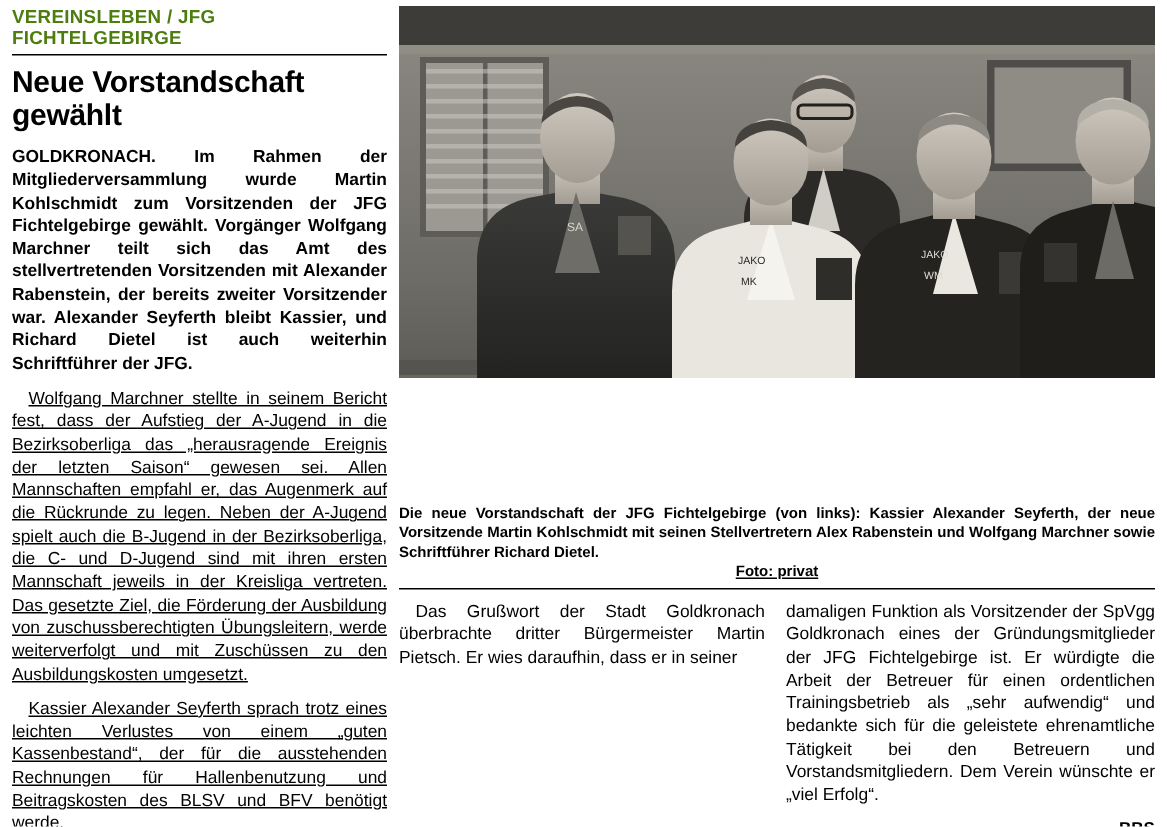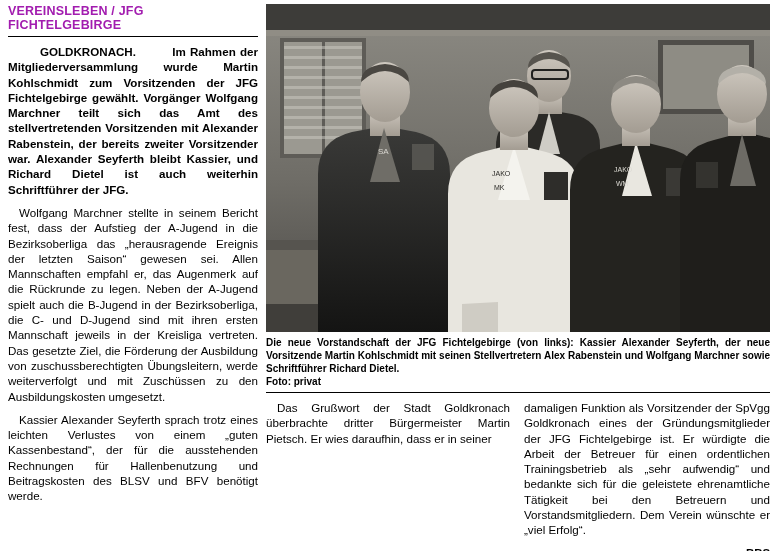--- a/index.html
+++ b/index.html
@@ -25,21 +25,21 @@
   .left-col {
     position: absolute;
     left: 8px;
     top: 4px;
     width: 250px;
   }
   .kicker {
     font-size: 12.5px;
     font-weight: bold;
     letter-spacing: 0.2px;
-    color: #a21caf;
+    color: #4d7c0f;
     padding-bottom: 3px;
   }
   .rule {
     border-bottom: 1.5px solid #000;
     margin: 1px 0 7px 0;
   }
   .headline {
     font-size: 20px;
     font-weight: bold;
     line-height: 1.1;
@@ -50,53 +50,54 @@
     font-size: 11.6px;
     line-height: 1.32;
     text-align: justify;
     hyphens: auto;
   }
   .body-text p {
     margin: 0 0 8px 0;
   }
   .body-text p.indent {
     text-indent: 11px;
+    text-decoration: underline;
   }
   .lead-bold {
     font-weight: bold;
-    margin-left: 32px;
   }
 
   
   .photo-wrap {
     position: absolute;
     left: 266px;
     top: 4px;
     width: 504px;
-    height: 328px;
+    height: 248px;
     overflow: hidden;
     background: #5b5b57;
   }
   .photo-svg { display: block; }
 
   
   .caption {
     position: absolute;
     left: 266px;
     top: 336px;
     width: 504px;
     font-size: 10px;
     font-weight: bold;
     line-height: 1.3;
     text-align: justify;
   }
   .caption .credit {
     display: block;
-    text-align: left;
-    font-weight: bold;
+    text-align: center;
+    font-weight: bold;
+    text-decoration: underline;
   }
   .caption-rule {
     position: absolute;
     left: 266px;
     top: 392px;
     width: 504px;
     border-bottom: 1.2px solid #000;
   }
 
   
@@ -134,20 +135,21 @@
   }
 </style>
 </head>
 <body>
 
 <div class="page">
 
   <div class="left-col">
     <div class="kicker">VEREINSLEBEN / JFG FICHTELGEBIRGE</div>
     <div class="rule"></div>
+    <div class="headline">Neue Vorstandschaft gewählt</div>
     <div class="body-text">
       <p><span class="lead-bold">GOLDKRONACH.</span><span class="lead-bold"> Im Rahmen der Mitgliederversammlung wurde Martin Kohlschmidt zum Vorsitzenden der JFG Fichtelgebirge gewählt. Vorgänger Wolfgang Marchner teilt sich das Amt des stellvertretenden Vorsitzenden mit Alexander Rabenstein, der bereits zweiter Vorsitzender war. Alexander Seyferth bleibt Kassier, und Richard Dietel ist auch weiterhin Schriftführer der JFG.</span></p>
       <p class="indent">Wolfgang Marchner stellte in seinem Bericht fest, dass der Aufstieg der A-Jugend in die Bezirksoberliga das „herausragende Ereignis der letzten Saison“ gewesen sei. Allen Mannschaften empfahl er, das Augenmerk auf die Rückrunde zu legen. Neben der A-Jugend spielt auch die B-Jugend in der Bezirksoberliga, die C- und D-Jugend sind mit ihren ersten Mannschaft jeweils in der Kreisliga vertreten. Das gesetzte Ziel, die Förderung der Ausbildung von zuschussberechtigten Übungsleitern, werde weiterverfolgt und mit Zuschüssen zu den Ausbildungskosten umgesetzt.</p>
       <p class="indent">Kassier Alexander Seyferth sprach trotz eines leichten Verlustes von einem „guten Kassenbestand“, der für die ausstehenden Rechnungen für Hallenbenutzung und Beitragskosten des BLSV und BFV benötigt werde.</p>
     </div>
   </div>
 
   <div class="photo-wrap">
     <svg class="photo-svg" width="504" height="328" viewBox="0 0 504 328">
       <defs>

